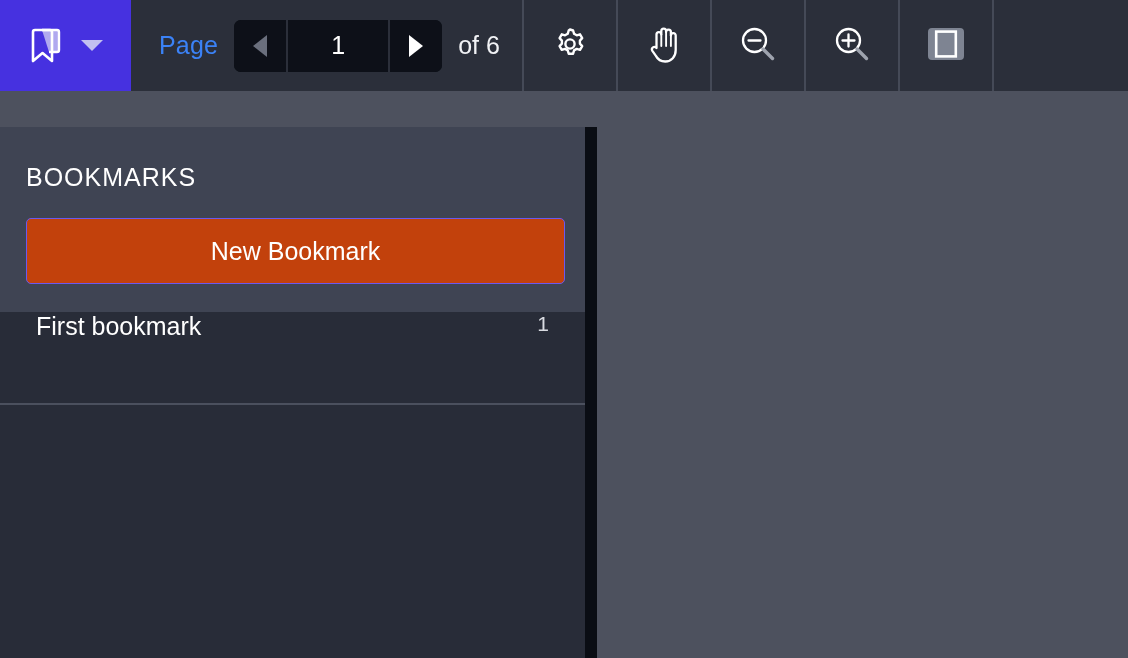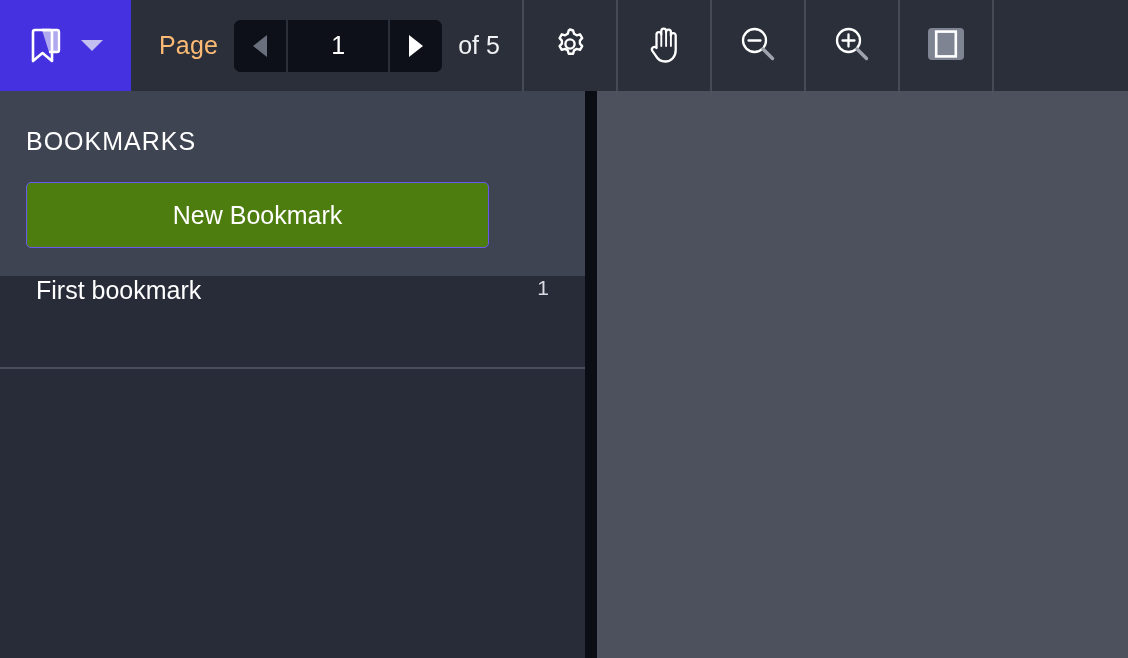--- a/index.html
+++ b/index.html
@@ -57,21 +57,21 @@
   }
 
   .page-group {
     display: flex;
     align-items: center;
     padding: 0 22px 0 28px;
     gap: 16px;
     flex: 0 0 auto;
   }
   .page-label {
-    color: #fdba74;
+    color: #3b82f6;
     font-size: 25px;
     letter-spacing: .2px;
     white-space: nowrap;
   }
   .page-nav {
     display: flex;
     align-items: stretch;
     height: 52px;
     border-radius: 7px;
     overflow: hidden;
@@ -139,20 +139,21 @@
     border-left: 2px solid #454a57;
     box-sizing: border-box;
   }
 
   
   .body-row {
     flex: 1 1 auto;
     display: flex;
     background: #0a0d14;
     min-height: 0;
+    margin-top: 36px;
   }
   .sidebar {
     width: 585px;
     flex: 0 0 585px;
     background: #282c38;
     display: flex;
     flex-direction: column;
     min-height: 0;
   }
   .sidebar-header {
@@ -161,23 +162,23 @@
     flex: 0 0 auto;
   }
   .sidebar-title {
     color: #ffffff;
     font-size: 25px;
     letter-spacing: 1px;
     margin-bottom: 26px;
   }
   .new-bookmark-btn {
     display: block;
-    width: 463px;
+    width: 539px;
     height: 66px;
-    background: #4d7c0f;
+    background: #c2410c;
     border: 1px solid #6b59ef;
     border-radius: 5px;
     color: #ffffff;
     font-family: "Liberation Sans", sans-serif;
     font-size: 25px;
     cursor: pointer;
     box-sizing: border-box;
     padding: 0;
   }
   .bookmark-list {
@@ -239,21 +240,21 @@
           <span class="tri-left"></span>
         </div>
         <div class="nav-sep"></div>
         <input class="page-input" type="text" value="1" style="">
         <div class="nav-sep"></div>
         <div class="nav-btn">
           <span class="tri-right"></span>
         </div>
       </div>
 
-      <span class="page-total">of 5</span>
+      <span class="page-total">of 6</span>
     </div>
 
     <div class="tool-buttons">
 
       <div class="tool-btn">
         <span>
           <svg viewBox="0 0 40 40" width="40" height="40">
             <path fill="none" stroke="#ffffff" stroke-width="2.4" stroke-linejoin="round" d="M20 5.5 l3.1 1.0 1.0 3.3 2.6 1.5 3.3 -1.0 2.2 3.8 -2.3 2.5 0 3.0 2.3 2.5 -2.2 3.8 -3.3 -1.0 -2.6 1.5 -1.0 3.3 -4.4 0 -1.0 -3.3 -2.6 -1.5 -3.3 1.0 -2.2 -3.8 2.3 -2.5 0 -3.0 -2.3 -2.5 2.2 -3.8 3.3 1.0 2.6 -1.5 1.0 -3.3 z"></path>
             <circle cx="20" cy="20" r="4.6" fill="none" stroke="#ffffff" stroke-width="2.4"></circle>
           </svg>

